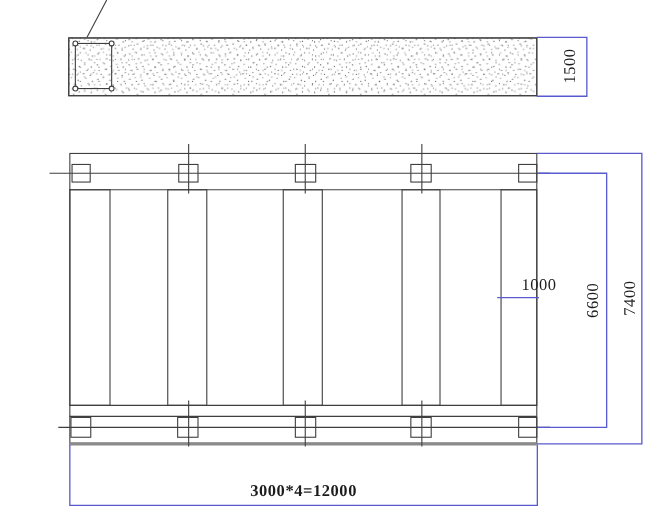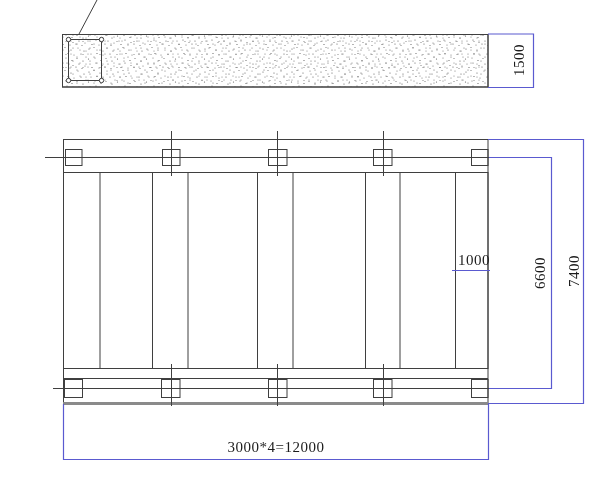--- a/index.html
+++ b/index.html
@@ -132,18 +132,18 @@
 
       <polyline points="488,139.5 583.5,139.5 583.5,403.5 488,403.5"></polyline>
 
       <polyline points="63.5,404 63.5,459.5 488.5,459.5 488.5,404"></polyline>
 
       <line x1="452" y1="270.5" x2="490" y2="270.5"></line>
     </g>
   </svg>
 
   <div class="dim rot" style="left:519px;top:60px;">1500</div>
-  <div class="dim" style="left:474px;top:260px;">1000</div>
+  <div class="dim" style="left:490px;top:260px;">1000</div>
   <div class="dim rot" style="left:540px;top:273px;">6600</div>
   <div class="dim rot" style="left:574px;top:271px;">7400</div>
-  <div class="dim" style="left:276px;top:447px;">3000*4=12000</div>
+  <div class="dim" style="left:276px;top:447px;font-weight:bold;">3000*4=12000</div>
 
 </div>
 
 </body></html>

